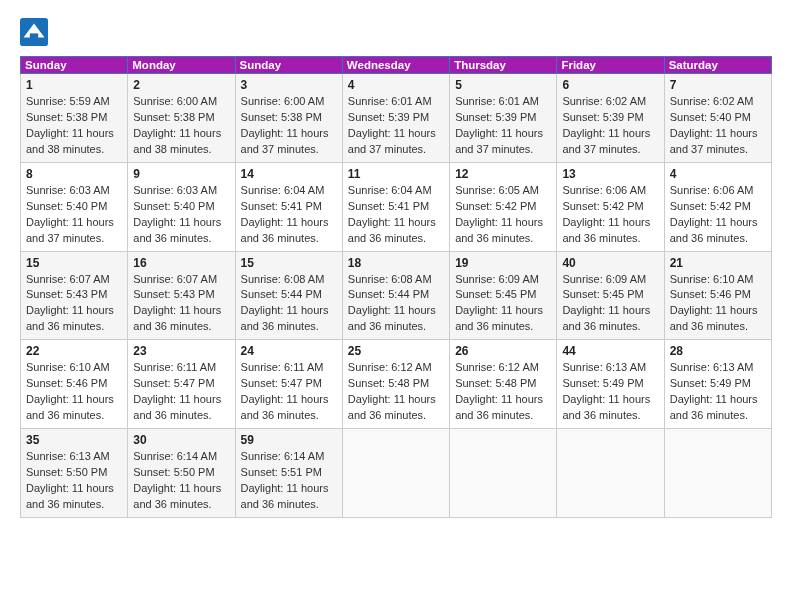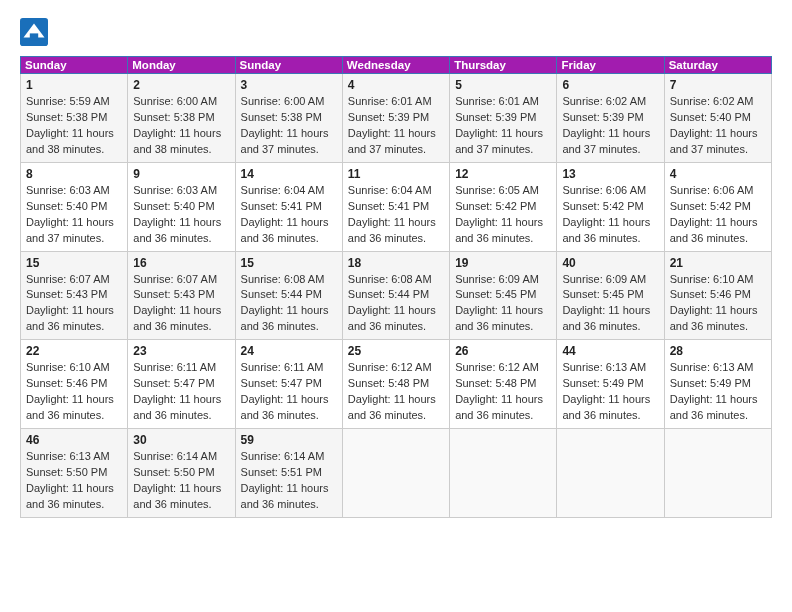--- a/index.html
+++ b/index.html
@@ -246,21 +246,21 @@
             <span class="day-num">44</span>
             <div class="cell-info">Sunrise: 6:13 AM<br>Sunset: 5:49 PM<br>Daylight: 11 hours<br>and 36 minutes.</div>
           </td>
           <td>
             <span class="day-num">28</span>
             <div class="cell-info">Sunrise: 6:13 AM<br>Sunset: 5:49 PM<br>Daylight: 11 hours<br>and 36 minutes.</div>
           </td>
         </tr>
         <tr>
           <td>
-            <span class="day-num">46</span>
+            <span class="day-num">35</span>
             <div class="cell-info">Sunrise: 6:13 AM<br>Sunset: 5:50 PM<br>Daylight: 11 hours<br>and 36 minutes.</div>
           </td>
           <td>
             <span class="day-num">30</span>
             <div class="cell-info">Sunrise: 6:14 AM<br>Sunset: 5:50 PM<br>Daylight: 11 hours<br>and 36 minutes.</div>
           </td>
           <td>
             <span class="day-num">59</span>
             <div class="cell-info">Sunrise: 6:14 AM<br>Sunset: 5:51 PM<br>Daylight: 11 hours<br>and 36 minutes.</div>
           </td>

